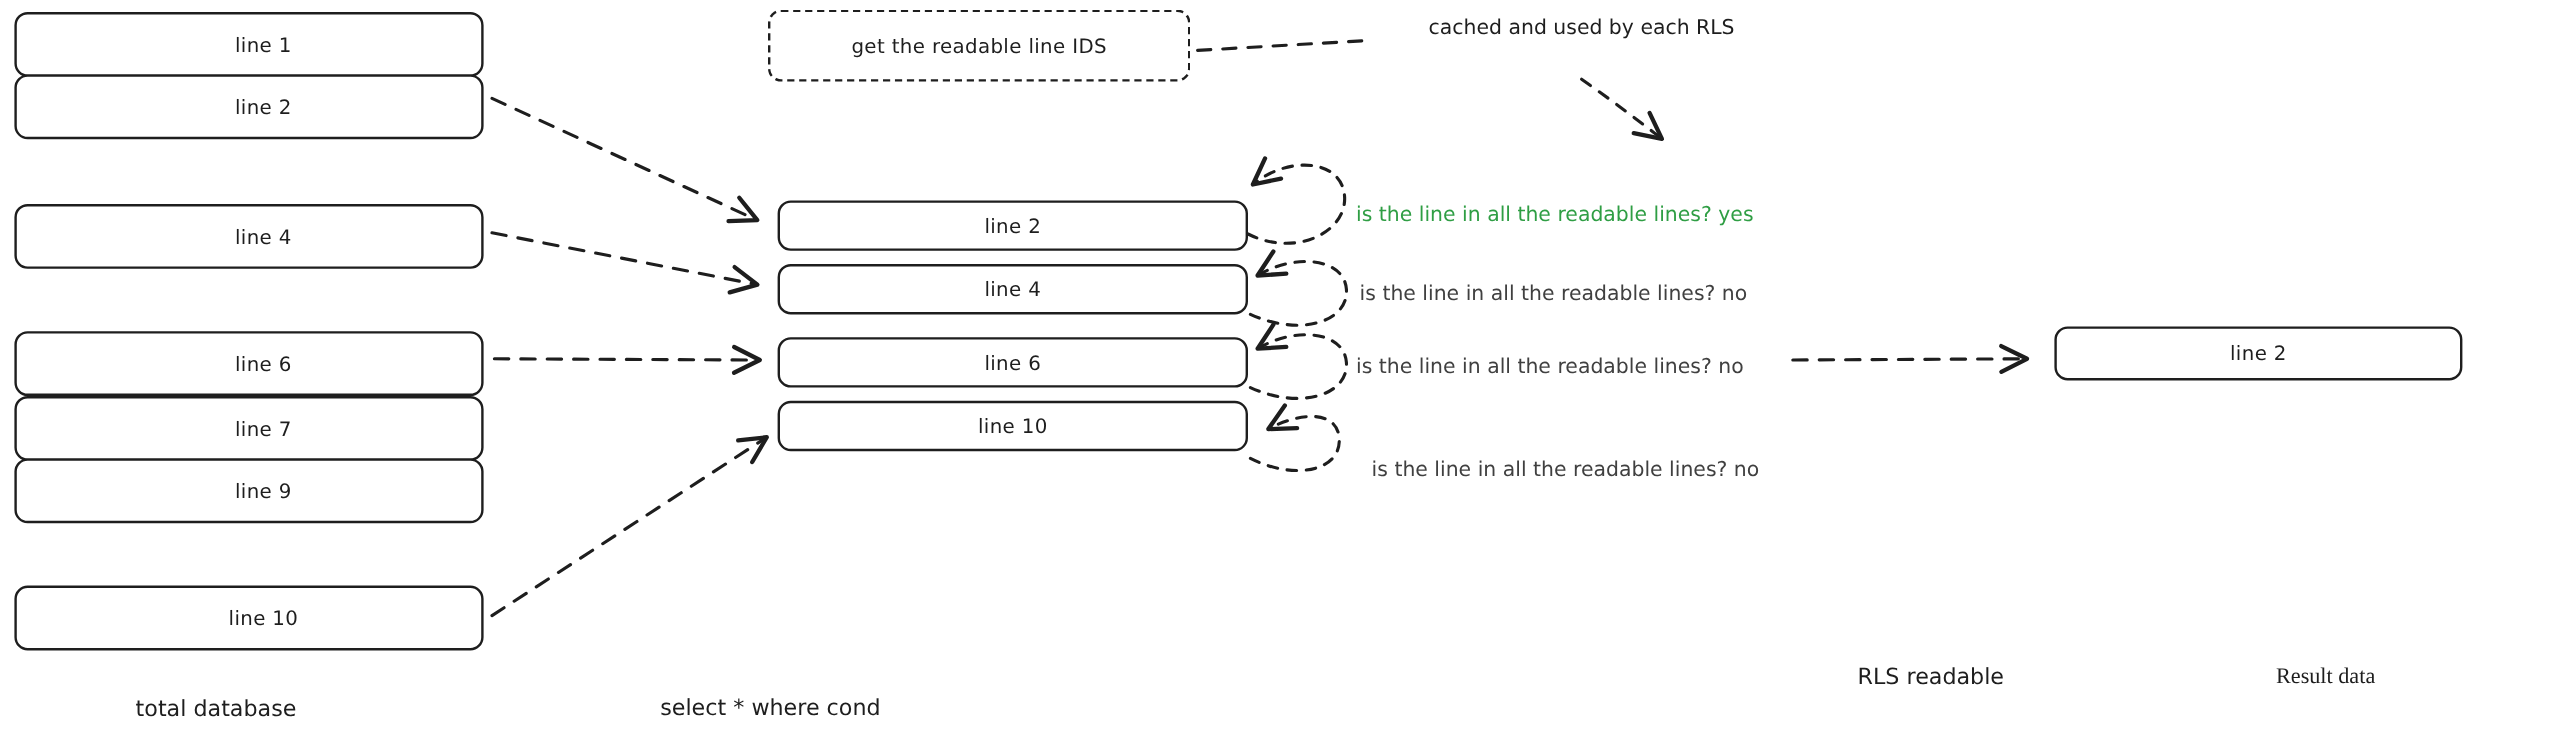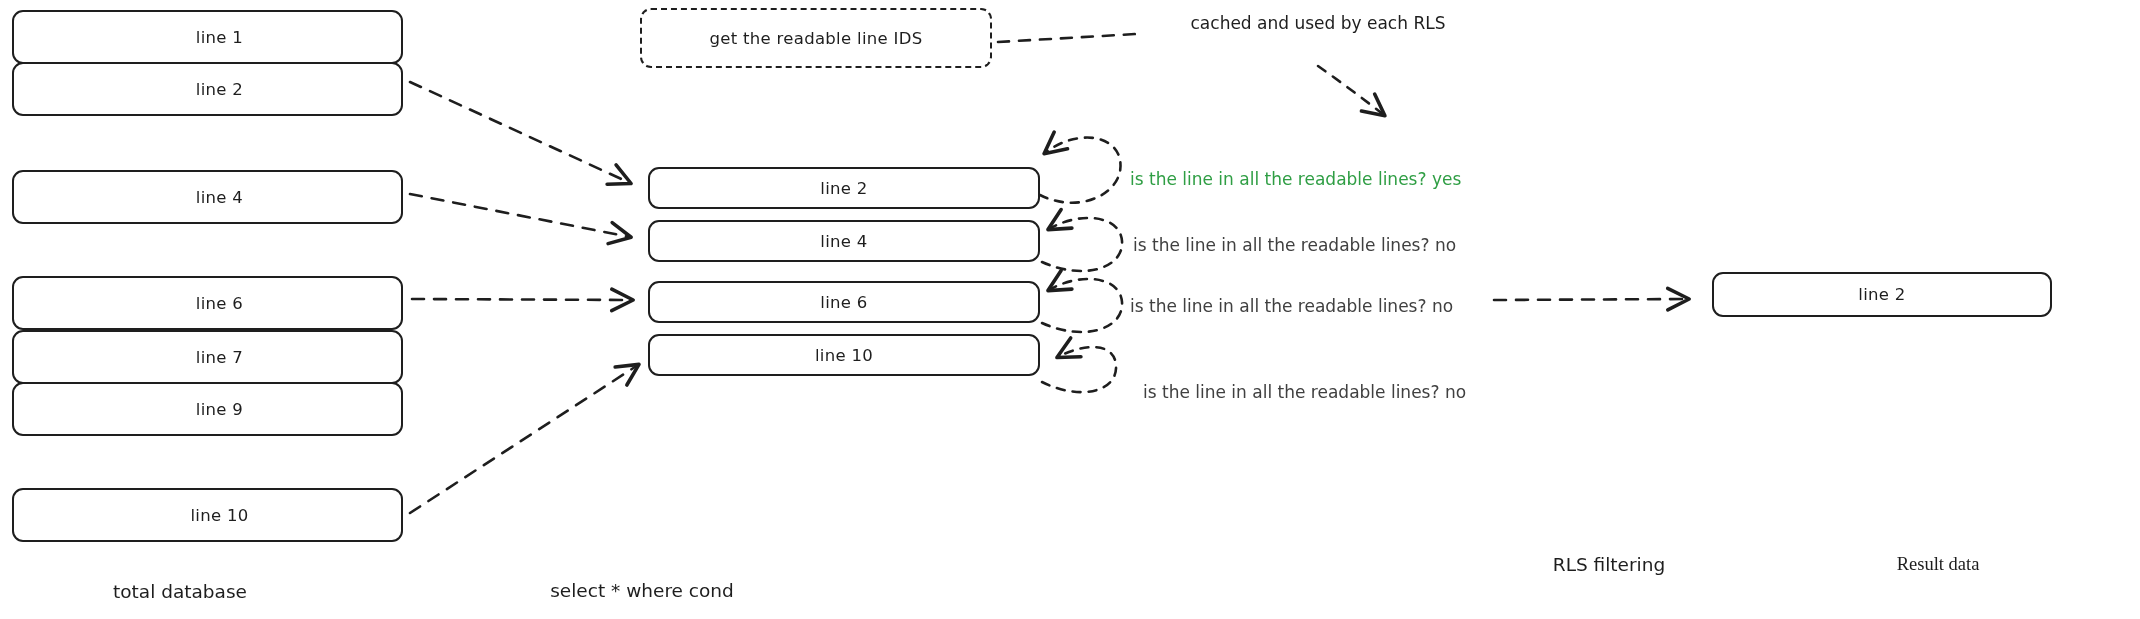--- a/index.html
+++ b/index.html
@@ -132,16 +132,16 @@
   <div class="check status-no" style="left:1133px; top:235px;">is the line in all the readable lines? no</div>
   <div class="check status-no" style="left:1130px; top:296px;">is the line in all the readable lines? no</div>
   <div class="check status-no" style="left:1143px; top:382px;">is the line in all the readable lines? no</div>
 
   <div class="node res-row">
     <span>line 2</span>
   </div>
 
   <div class="caption" style="left:70px;  top:581px;">total database</div>
   <div class="caption" style="left:532px; top:580px;">select * where cond</div>
-  <div class="caption" style="left:1499px; top:554px;">RLS filtering</div>
+  <div class="caption" style="left:1499px; top:554px;">RLS readable</div>
   <div class="caption" style="left:1828px; top:554px;font-family:Liberation Serif, serif;">Result data</div>
 
 </div>
 
 </body></html>

